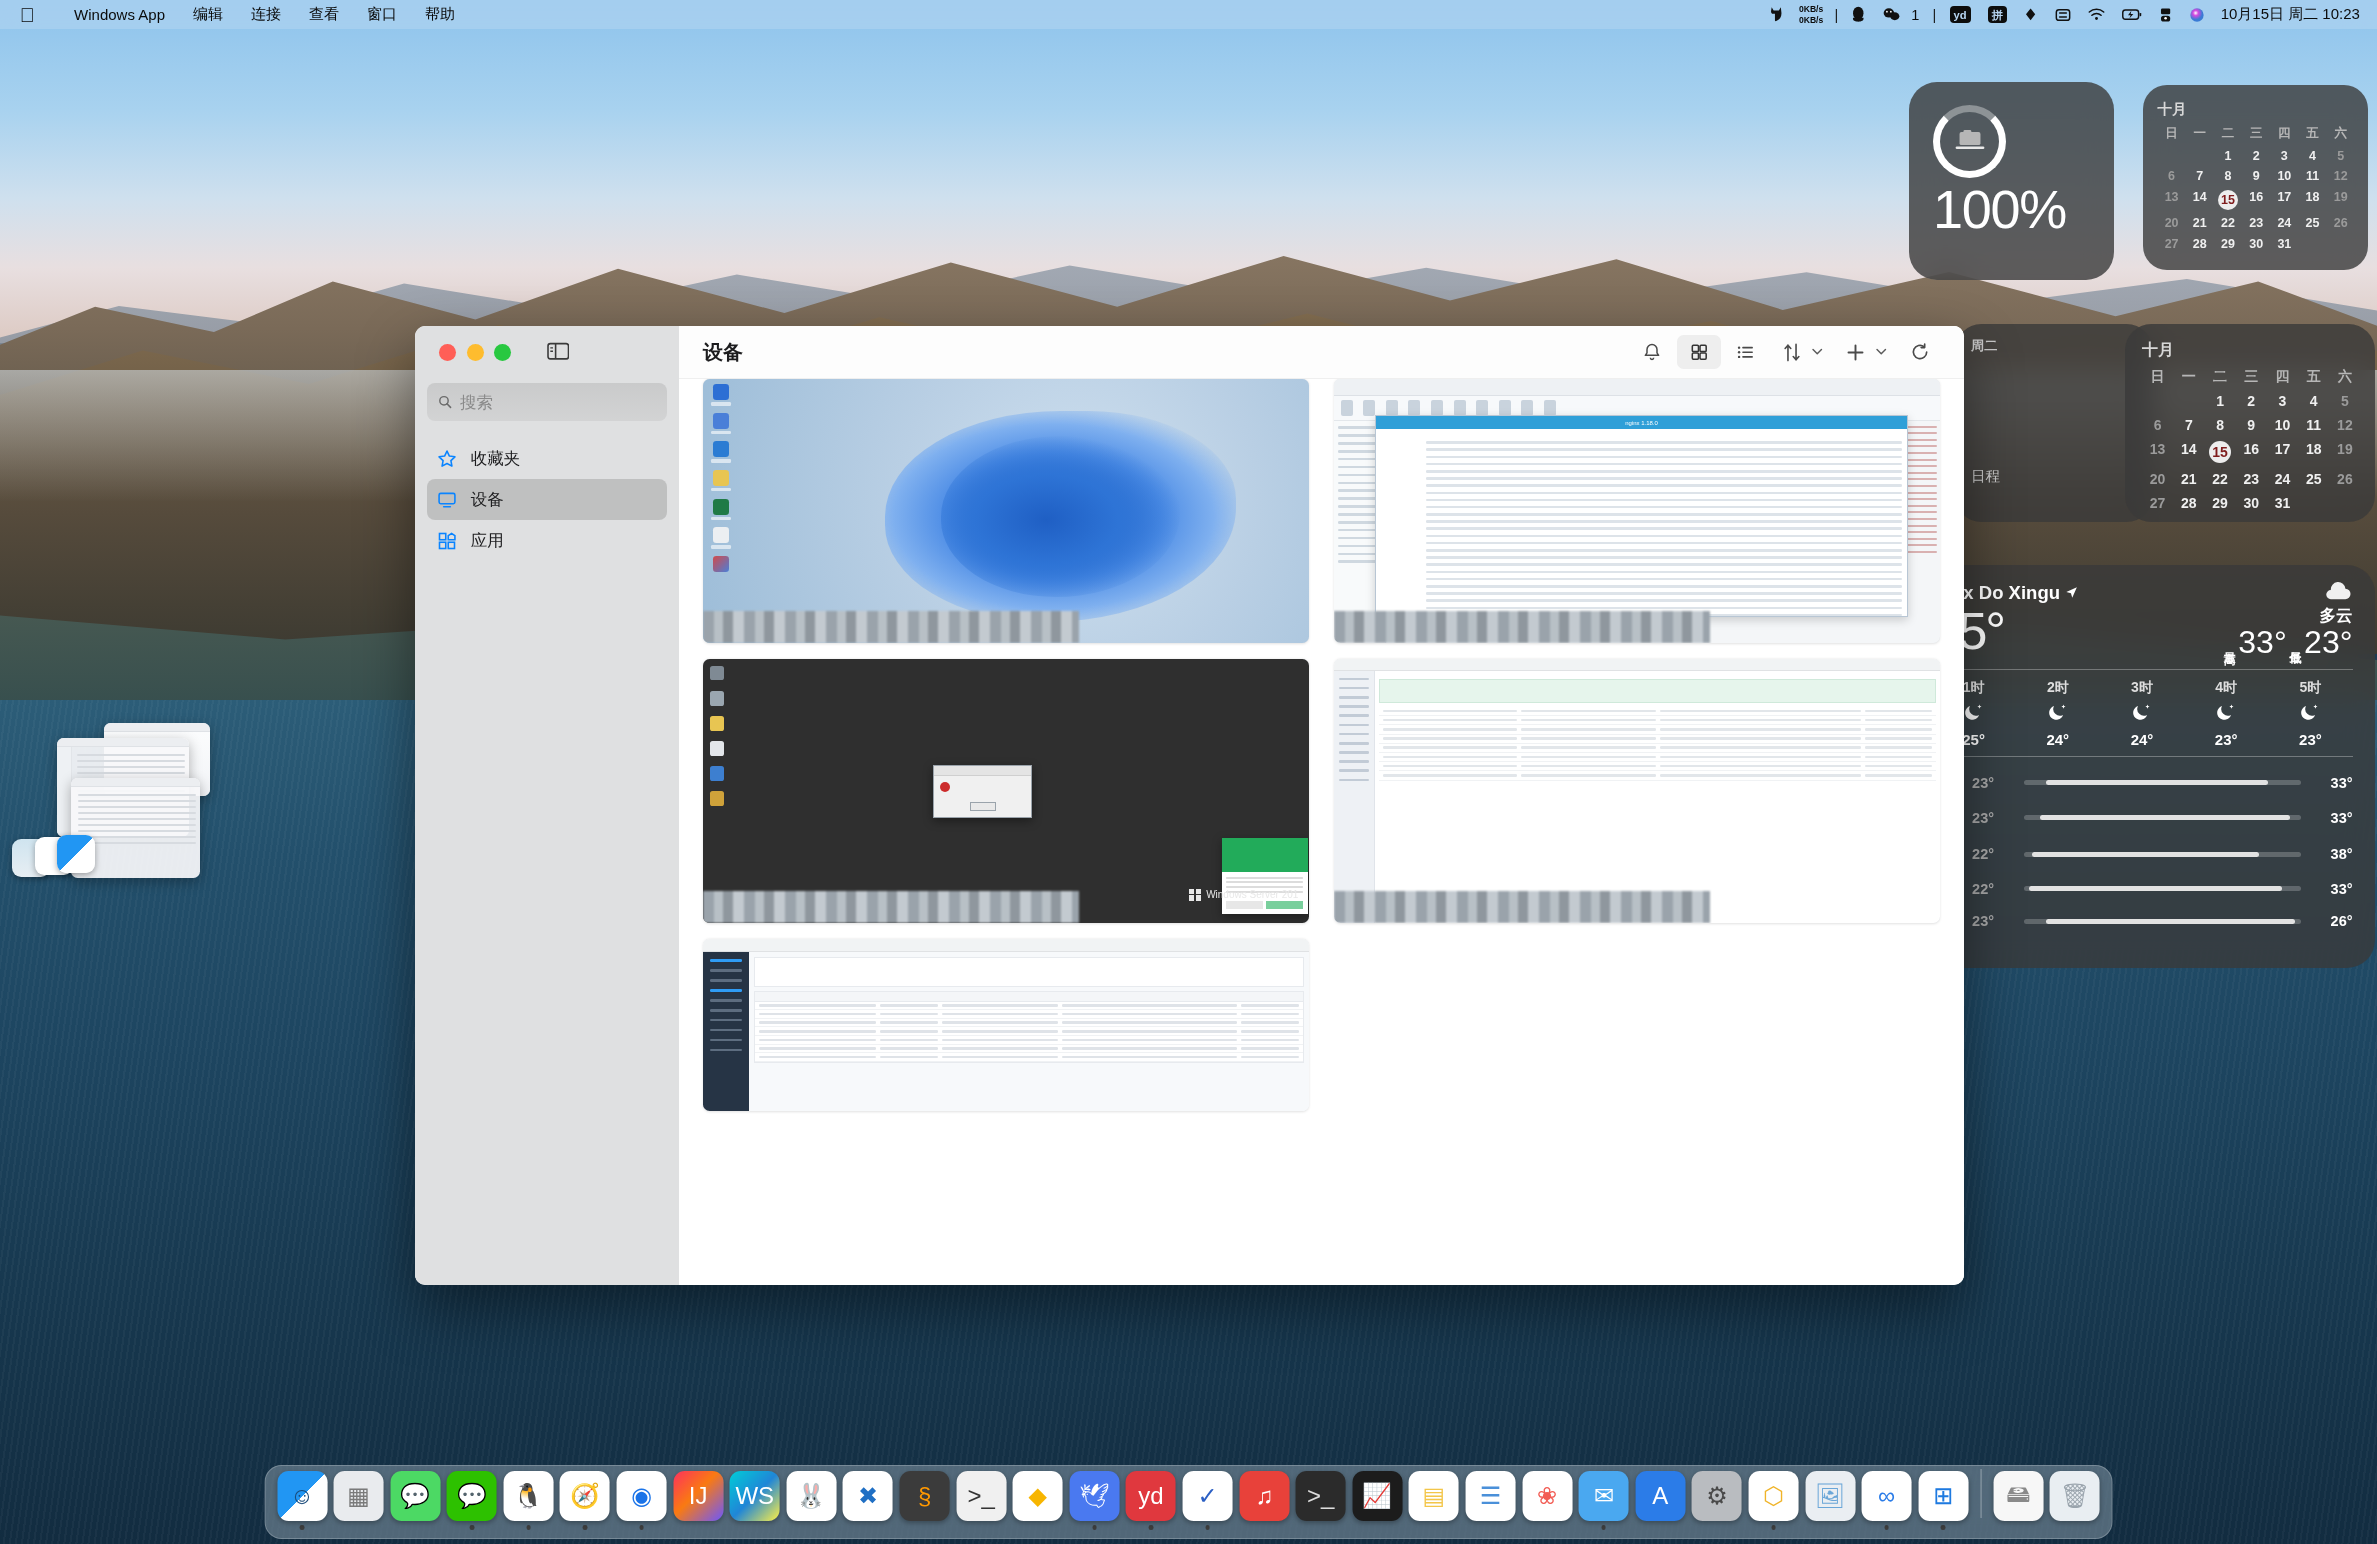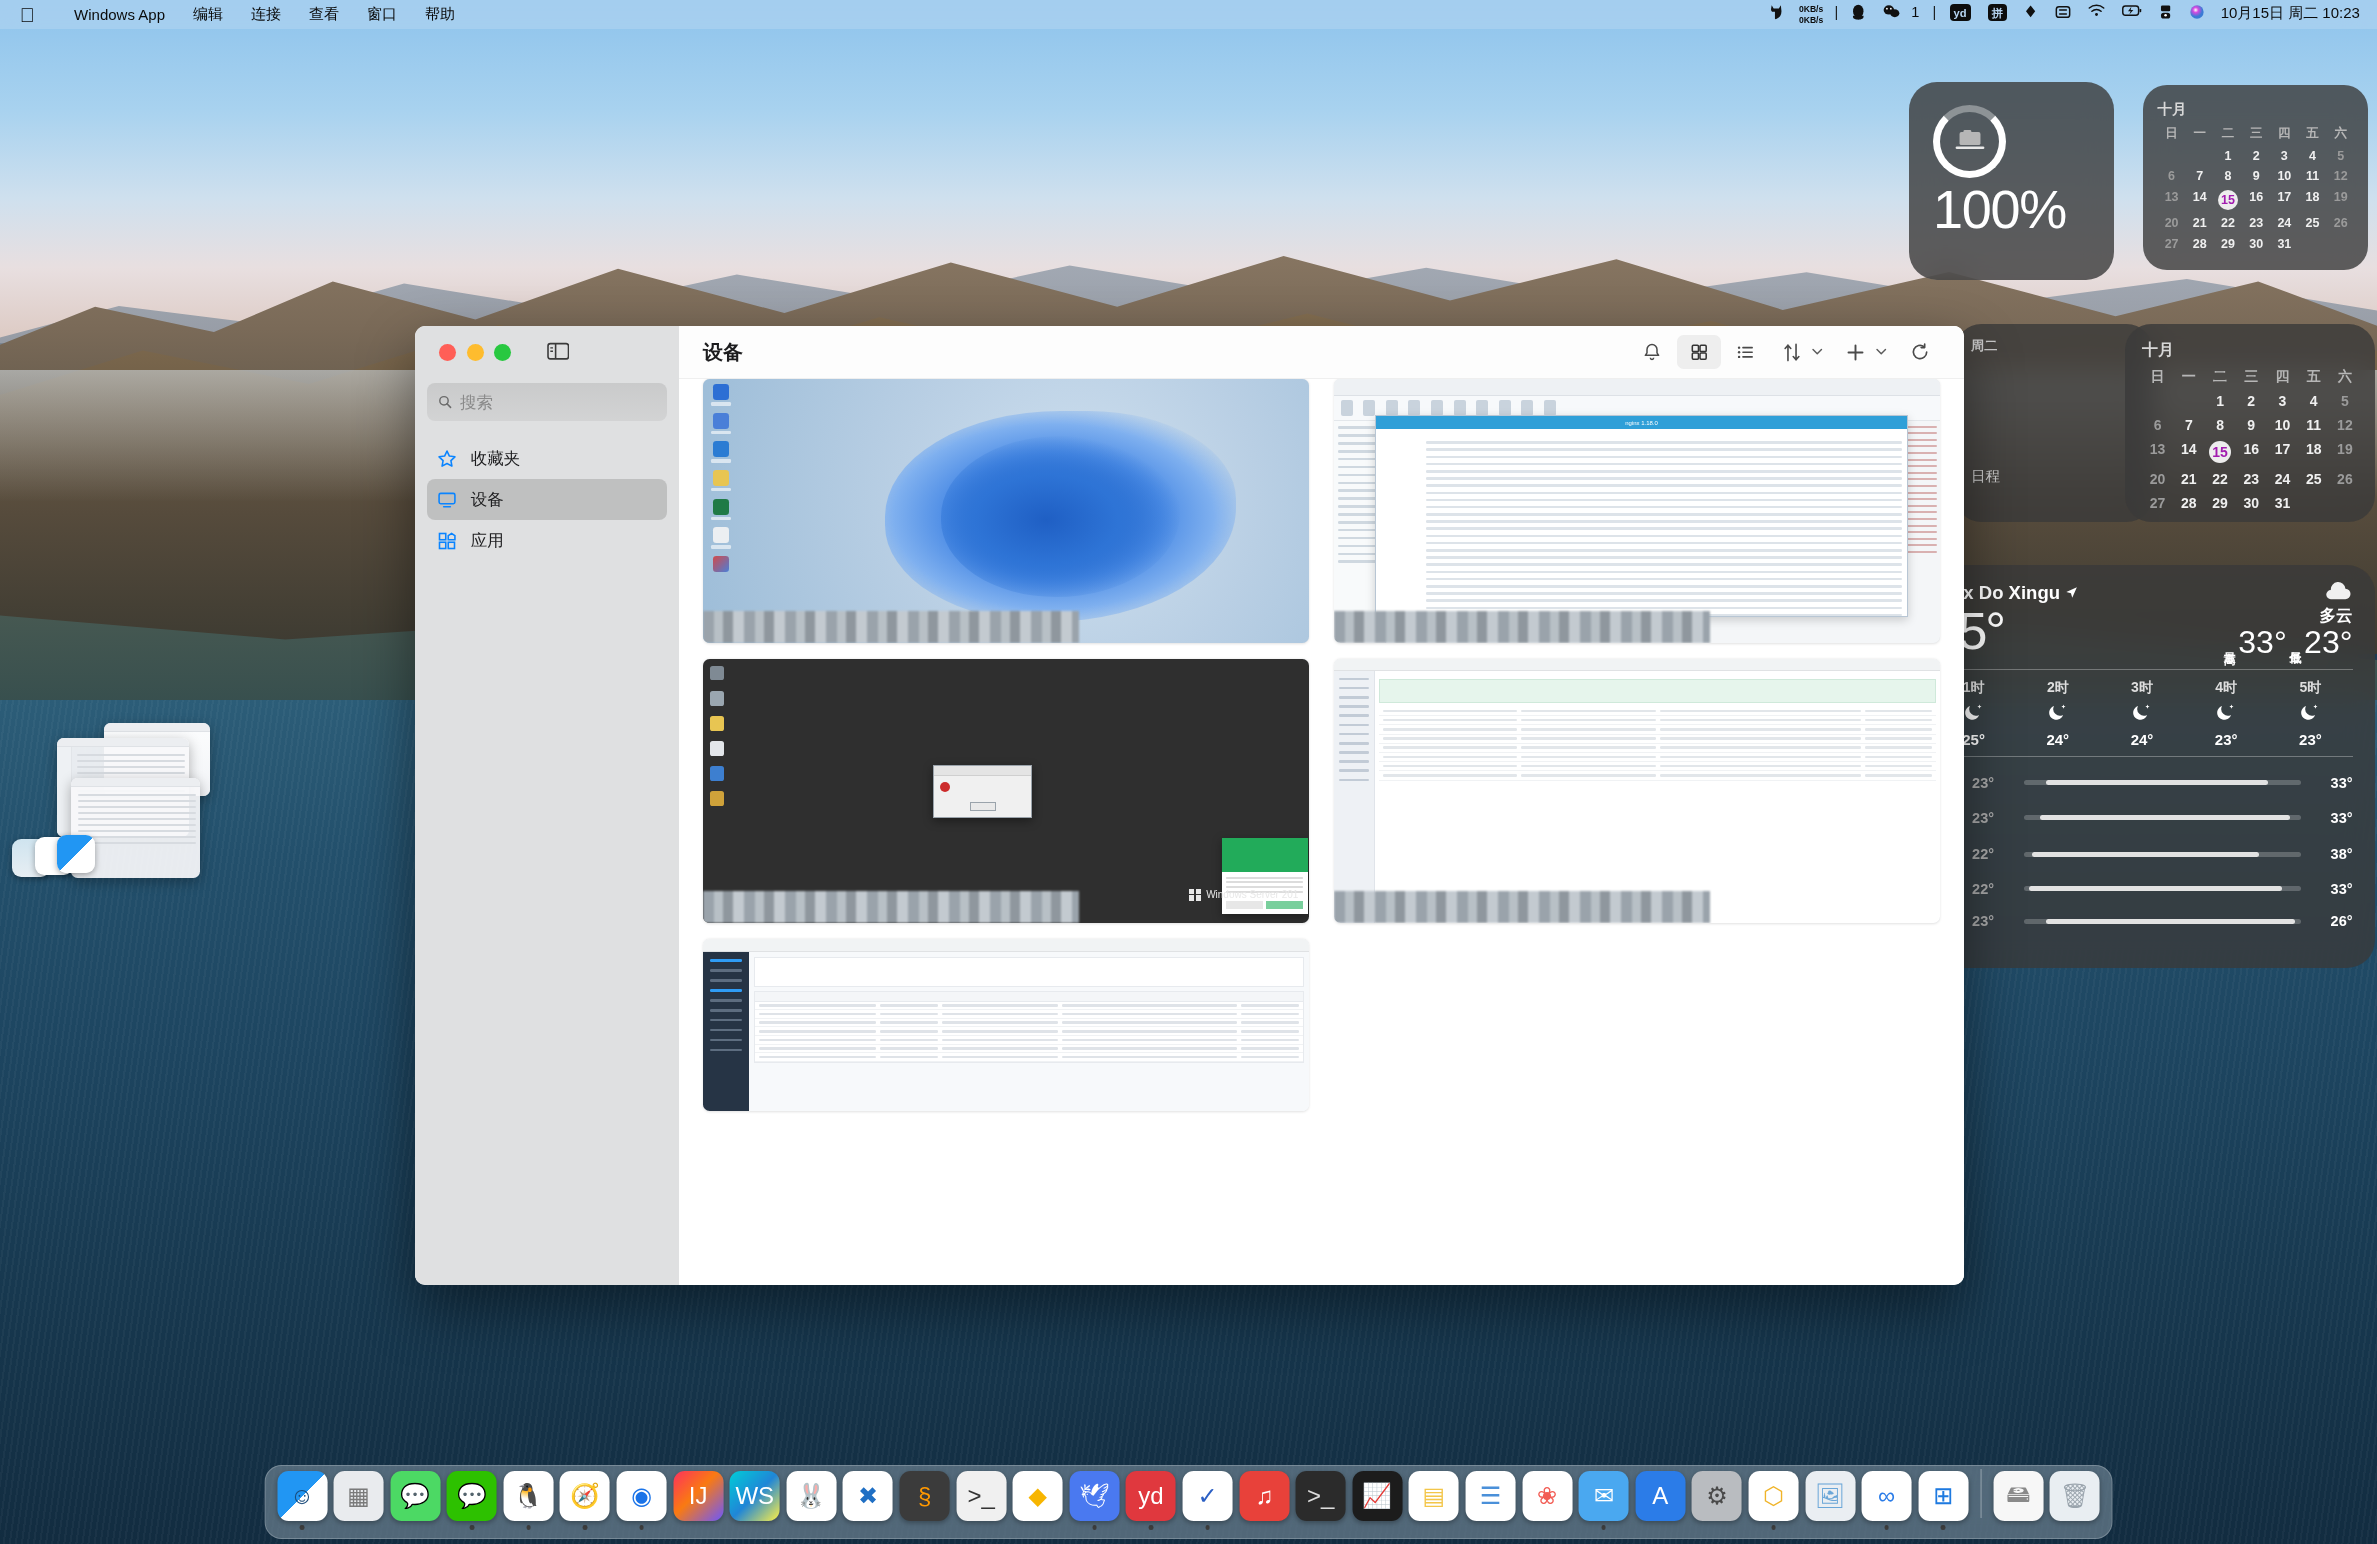--- a/index.html
+++ b/index.html
@@ -52,21 +52,21 @@
   
   #menubar {
     position:absolute; top:0; left:0; right:0; height:29px; z-index:60;
     background:rgba(171,209,240,.78); backdrop-filter:blur(17px);
     display:flex; align-items:center; padding:0 14.5px; color:#0b0b0b;
   }
   .mb-left { display:flex; align-items:center; gap:0; }
   .mb-apple { font-size:20px; line-height:1; margin-right:20px; padding:0 5.3px; }
   .mb-item { font-size:15px; padding:0 14px; white-space:nowrap; }
   .mb-item.bold { font-weight:normal; }
-  .mb-right { margin-left:auto; display:flex; align-items:flex-start; gap:0; }
+  .mb-right { margin-left:auto; display:flex; align-items:center; gap:0; }
   .mb-r { padding:0 8.6px; font-size:14.5px; display:flex; align-items:center; }
   .mb-net { font-size:8.6px; line-height:1.18; font-weight:bold; text-align:left; padding:0 6.6px;}
   .mb-sep { padding:0 4.6px; color:#1a1a1a; font-size:14.5px; }
   .badge-box {
     background:#0d0d0d; color:#b7d5f2; font-weight:bold;
     border-radius:4px; padding:1.3px 4px; font-size:11.2px; line-height:1.25;
   }
   .mb-time { font-size:15px; padding-left:6.6px; padding-right:2.6px; white-space:nowrap;}
   .ico-svg { display:block; }
 
@@ -77,21 +77,21 @@
   .bat-pct { font-size:54px; font-weight:300; letter-spacing:-1.3px; }
 
   #w-cal-small { left:2143px; top:85px; width:225px; height:185px; padding:14.5px 13.2px 9.2px 14.5px; border-radius:24px;}
   #w-cal-big { left:2125px; top:324px; width:250px; height:198px; padding:16px 14.5px 9.2px 17px; border-radius:26.4px;}
   .cal-month { font-size:14.5px; font-weight:bold; color:#d8d8d8; margin-bottom:6.6px; }
   #w-cal-big .cal-month{ font-size:16px; }
   .cal-grid { display:grid; grid-template-columns:repeat(7,1fr); gap:1.3px 0; text-align:center; }
   .cal-dow { font-size:12.5px; color:#b6b6b6; font-weight:bold; padding-bottom:2.6px;}
   .cal-d { font-size:12.5px; font-weight:bold; color:#f0f0f0; padding:2.6px 0; }
   .cal-d.dim { color:#9b9b9b; }
-  .cal-d.today { position:relative; color:#a21caf; }
+  .cal-d.today { position:relative; color:#7f1d1d; }
   .cal-d.today span{ background:#ededed; border-radius:50%; width:20px; height:20px; display:inline-flex; align-items:center; justify-content:center;}
   #w-cal-big .cal-dow{ font-size:14px; } #w-cal-big .cal-d{ font-size:14px; padding:3.3px 0;}
   #w-cal-big .cal-d.today span{ width:22.5px; height:22.5px; }
 
   #w-sched { left:1955px; top:324px; width:198px; height:198px; border-radius:26.4px; padding:14.5px 16px; z-index:18;}
   .sched-dow { font-size:13.2px; color:#c9c9c9; font-weight:bold; line-height:1.12;}
   .sched-label { font-size:14.5px; color:#cfcfcf; position:absolute; bottom:36px; left:16px;}
 
   #w-weather { left:1909px; top:565px; width:466px; height:403px; border-radius:28px; padding:17px 22.5px 13.2px 22.5px; }
   .wx-top { display:flex; align-items:flex-start; }

